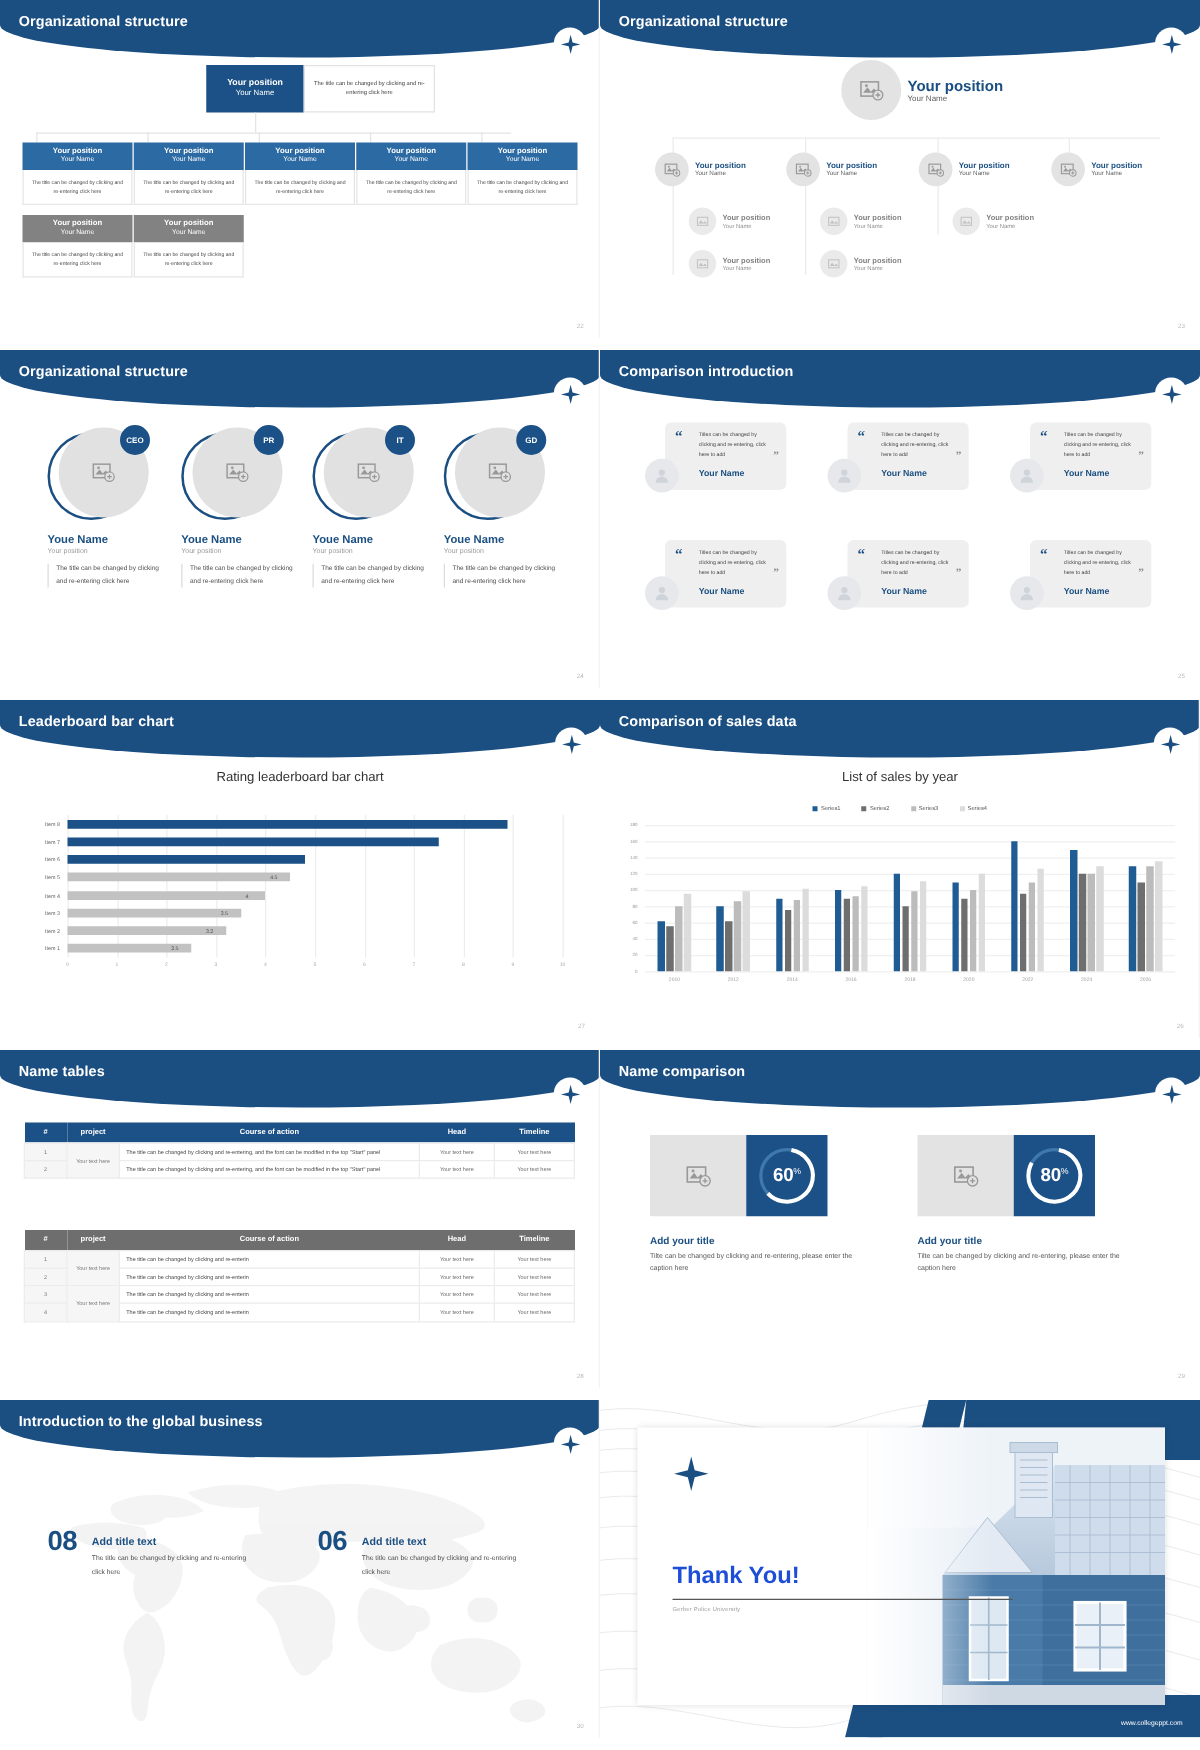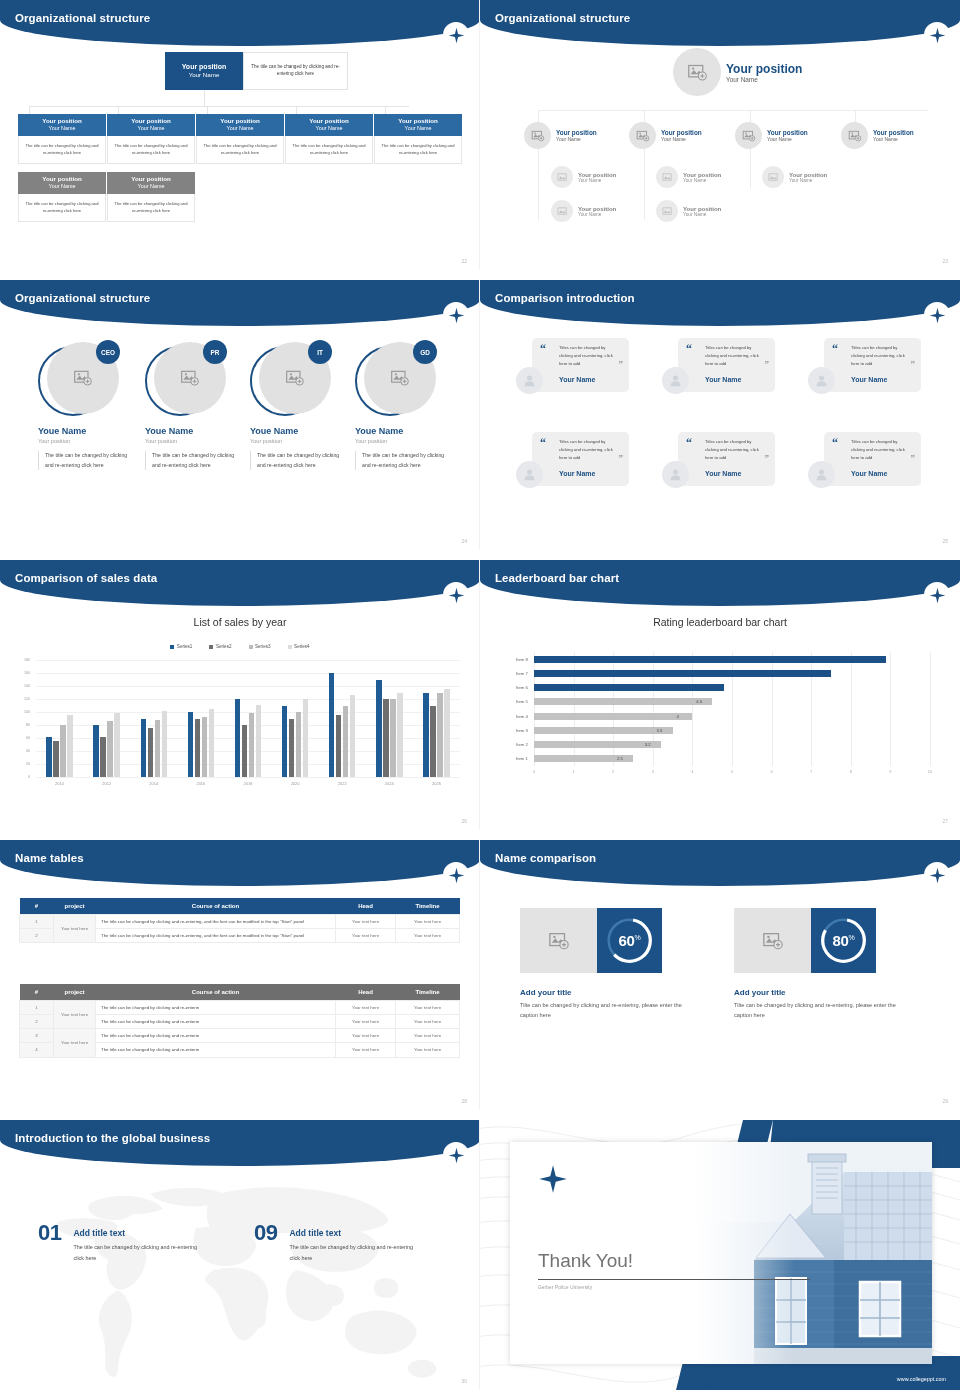--- a/index.html
+++ b/index.html
@@ -172,21 +172,21 @@
   .gb-title { font-size:8.5px; font-weight:bold; color:#1b4f82; }
   .gb-sub { font-size:5.4px; color:#4d4d4d; line-height:2; margin-top:4px; width:130px; }
   .worldmap { position:absolute; left:0; top:46px; width:480px; height:224px; opacity:.5; }
 
   
   .ty-slide { background:#fff; position:relative; }
   .ty-card {
     position:absolute; left:30px; top:22px; width:422px; height:222px;
     background:#fff; box-shadow:0 0 6px rgba(0,0,0,.16); overflow:hidden;
   }
-  .ty-h1 { font-size:19px; color:#737373; font-weight:normal; }
+  .ty-h1 { font-size:19px; color:#1d4ed8; font-weight:bold; }
   .ty-h2 { font-size:21px; color:#111; font-weight:bold; letter-spacing:-.4px; }
   .ty-rule { width:272px; height:1px; background:#555; margin:7px 0 5px 0; }
   .ty-cap { font-size:4.6px; color:#9a9a9a; letter-spacing:.2px; }
   .ty-url { position:absolute; right:14px; bottom:8px; font-size:5.4px; color:#fff; }
 </style>
 </head>
 <body>
 
 <div class="deck">
 
@@ -610,20 +610,79 @@
             <circle cx="12" cy="8" r="4" fill="#cfd4da"></circle>
             <path d="M4 21 a8 8 0 0 1 16 0 z" fill="#cfd4da"></path>
           </svg>
         </div>
     </div>
 
     <div class="pageno">25</div>
   </div>
 
   <div class="gaprow"></div>
+
+  <div class="slide right">
+    <div class="hdr"></div>
+    <div class="hdr-title">Leaderboard bar chart</div>
+    <div class="sparkle">
+      <svg viewBox="0 0 24 24">
+          <path d="M12 1 L14.2 9.8 L23 12 L14.2 14.2 L12 23 L9.8 14.2 L1 12 L9.8 9.8 Z" fill="#1b4f82"></path>
+        </svg>
+    </div>
+
+    <div class="chart-title" style="top:56px;">Rating leaderboard bar chart</div>
+    <div class="plot" id="lb-plot" style="left:20px; top:90px; width:440px; height:130px;">
+        <div class="lb-vgrid" style="left: 34px; top: 2px; height: 114px;"></div>
+        <div class="lb-xtick" style="left: 29px; top: 119px;">0</div>
+        <div class="lb-vgrid" style="left: 73.6px; top: 2px; height: 114px;"></div>
+        <div class="lb-xtick" style="left: 68.6px; top: 119px;">1</div>
+        <div class="lb-vgrid" style="left: 113.2px; top: 2px; height: 114px;"></div>
+        <div class="lb-xtick" style="left: 108.2px; top: 119px;">2</div>
+        <div class="lb-vgrid" style="left: 152.8px; top: 2px; height: 114px;"></div>
+        <div class="lb-xtick" style="left: 147.8px; top: 119px;">3</div>
+        <div class="lb-vgrid" style="left: 192.4px; top: 2px; height: 114px;"></div>
+        <div class="lb-xtick" style="left: 187.4px; top: 119px;">4</div>
+        <div class="lb-vgrid" style="left: 232px; top: 2px; height: 114px;"></div>
+        <div class="lb-xtick" style="left: 227px; top: 119px;">5</div>
+        <div class="lb-vgrid" style="left: 271.6px; top: 2px; height: 114px;"></div>
+        <div class="lb-xtick" style="left: 266.6px; top: 119px;">6</div>
+        <div class="lb-vgrid" style="left: 311.2px; top: 2px; height: 114px;"></div>
+        <div class="lb-xtick" style="left: 306.2px; top: 119px;">7</div>
+        <div class="lb-vgrid" style="left: 350.8px; top: 2px; height: 114px;"></div>
+        <div class="lb-xtick" style="left: 345.8px; top: 119px;">8</div>
+        <div class="lb-vgrid" style="left: 390.4px; top: 2px; height: 114px;"></div>
+        <div class="lb-xtick" style="left: 385.4px; top: 119px;">9</div>
+        <div class="lb-vgrid" style="left: 430px; top: 2px; height: 114px;"></div>
+        <div class="lb-xtick" style="left: 425px; top: 119px;">10</div>
+        <div class="lb-label" style="left: 2px; top: 6.725px;">Item 8</div>
+        <div class="lb-bar" style="left: 34px; top: 5.625px; width: 352.44px; background: rgb(27, 81, 134);"></div>
+        <div class="lb-label" style="left: 2px; top: 20.975px;">Item 7</div>
+        <div class="lb-bar" style="left: 34px; top: 19.875px; width: 297px; background: rgb(27, 81, 134);"></div>
+        <div class="lb-label" style="left: 2px; top: 35.225px;">Item 6</div>
+        <div class="lb-bar" style="left: 34px; top: 34.125px; width: 190.08px; background: rgb(27, 81, 134);"></div>
+        <div class="lb-label" style="left: 2px; top: 49.475px;">Item 5</div>
+        <div class="lb-bar" style="left: 34px; top: 48.375px; width: 178.2px; background: rgb(194, 194, 194);"></div>
+        <div class="lb-val" style="left: 196.2px; top: 49.475px;">4.5</div>
+        <div class="lb-label" style="left: 2px; top: 63.725px;">Item 4</div>
+        <div class="lb-bar" style="left: 34px; top: 62.625px; width: 158.4px; background: rgb(194, 194, 194);"></div>
+        <div class="lb-val" style="left: 176.4px; top: 63.725px;">4</div>
+        <div class="lb-label" style="left: 2px; top: 77.975px;">Item 3</div>
+        <div class="lb-bar" style="left: 34px; top: 76.875px; width: 138.6px; background: rgb(194, 194, 194);"></div>
+        <div class="lb-val" style="left: 156.6px; top: 77.975px;">3.5</div>
+        <div class="lb-label" style="left: 2px; top: 92.225px;">Item 2</div>
+        <div class="lb-bar" style="left: 34px; top: 91.125px; width: 126.72px; background: rgb(194, 194, 194);"></div>
+        <div class="lb-val" style="left: 144.72px; top: 92.225px;">3.2</div>
+        <div class="lb-label" style="left: 2px; top: 106.475px;">Item 1</div>
+        <div class="lb-bar" style="left: 34px; top: 105.375px; width: 99px; background: rgb(194, 194, 194);"></div>
+        <div class="lb-val" style="left: 117px; top: 106.475px;">2.5</div>
+      </div>
+
+    <div class="pageno">27</div>
+  </div>
 
   <div class="slide">
     <div class="hdr"></div>
     <div class="hdr-title">Comparison of sales data</div>
     <div class="sparkle">
       <svg viewBox="0 0 24 24">
           <path d="M12 1 L14.2 9.8 L23 12 L14.2 14.2 L12 23 L9.8 14.2 L1 12 L9.8 9.8 Z" fill="#1b4f82"></path>
         </svg>
     </div>
 
@@ -710,79 +769,20 @@
         <div class="bar" style="left: 409.244px; width: 5.4px; height: 84.5px; bottom: 14px; background: rgb(31, 92, 148); position: absolute;"></div>
         <div class="bar" style="left: 416.244px; width: 5.4px; height: 71.5px; bottom: 14px; background: rgb(110, 110, 110); position: absolute;"></div>
         <div class="bar" style="left: 423.244px; width: 5.4px; height: 84.5px; bottom: 14px; background: rgb(188, 188, 188); position: absolute;"></div>
         <div class="bar" style="left: 430.244px; width: 5.4px; height: 87.75px; bottom: 14px; background: rgb(220, 220, 220); position: absolute;"></div>
         <div class="xtick" style="left: 398.889px; width: 47.1111px; top: 125px;">2026</div>
       </div>
 
     <div class="pageno">26</div>
   </div>
 
-  <div class="slide right">
-    <div class="hdr"></div>
-    <div class="hdr-title">Leaderboard bar chart</div>
-    <div class="sparkle">
-      <svg viewBox="0 0 24 24">
-          <path d="M12 1 L14.2 9.8 L23 12 L14.2 14.2 L12 23 L9.8 14.2 L1 12 L9.8 9.8 Z" fill="#1b4f82"></path>
-        </svg>
-    </div>
-
-    <div class="chart-title" style="top:56px;">Rating leaderboard bar chart</div>
-    <div class="plot" id="lb-plot" style="left:20px; top:90px; width:440px; height:130px;">
-        <div class="lb-vgrid" style="left: 34px; top: 2px; height: 114px;"></div>
-        <div class="lb-xtick" style="left: 29px; top: 119px;">0</div>
-        <div class="lb-vgrid" style="left: 73.6px; top: 2px; height: 114px;"></div>
-        <div class="lb-xtick" style="left: 68.6px; top: 119px;">1</div>
-        <div class="lb-vgrid" style="left: 113.2px; top: 2px; height: 114px;"></div>
-        <div class="lb-xtick" style="left: 108.2px; top: 119px;">2</div>
-        <div class="lb-vgrid" style="left: 152.8px; top: 2px; height: 114px;"></div>
-        <div class="lb-xtick" style="left: 147.8px; top: 119px;">3</div>
-        <div class="lb-vgrid" style="left: 192.4px; top: 2px; height: 114px;"></div>
-        <div class="lb-xtick" style="left: 187.4px; top: 119px;">4</div>
-        <div class="lb-vgrid" style="left: 232px; top: 2px; height: 114px;"></div>
-        <div class="lb-xtick" style="left: 227px; top: 119px;">5</div>
-        <div class="lb-vgrid" style="left: 271.6px; top: 2px; height: 114px;"></div>
-        <div class="lb-xtick" style="left: 266.6px; top: 119px;">6</div>
-        <div class="lb-vgrid" style="left: 311.2px; top: 2px; height: 114px;"></div>
-        <div class="lb-xtick" style="left: 306.2px; top: 119px;">7</div>
-        <div class="lb-vgrid" style="left: 350.8px; top: 2px; height: 114px;"></div>
-        <div class="lb-xtick" style="left: 345.8px; top: 119px;">8</div>
-        <div class="lb-vgrid" style="left: 390.4px; top: 2px; height: 114px;"></div>
-        <div class="lb-xtick" style="left: 385.4px; top: 119px;">9</div>
-        <div class="lb-vgrid" style="left: 430px; top: 2px; height: 114px;"></div>
-        <div class="lb-xtick" style="left: 425px; top: 119px;">10</div>
-        <div class="lb-label" style="left: 2px; top: 6.725px;">Item 8</div>
-        <div class="lb-bar" style="left: 34px; top: 5.625px; width: 352.44px; background: rgb(27, 81, 134);"></div>
-        <div class="lb-label" style="left: 2px; top: 20.975px;">Item 7</div>
-        <div class="lb-bar" style="left: 34px; top: 19.875px; width: 297px; background: rgb(27, 81, 134);"></div>
-        <div class="lb-label" style="left: 2px; top: 35.225px;">Item 6</div>
-        <div class="lb-bar" style="left: 34px; top: 34.125px; width: 190.08px; background: rgb(27, 81, 134);"></div>
-        <div class="lb-label" style="left: 2px; top: 49.475px;">Item 5</div>
-        <div class="lb-bar" style="left: 34px; top: 48.375px; width: 178.2px; background: rgb(194, 194, 194);"></div>
-        <div class="lb-val" style="left: 196.2px; top: 49.475px;">4.5</div>
-        <div class="lb-label" style="left: 2px; top: 63.725px;">Item 4</div>
-        <div class="lb-bar" style="left: 34px; top: 62.625px; width: 158.4px; background: rgb(194, 194, 194);"></div>
-        <div class="lb-val" style="left: 176.4px; top: 63.725px;">4</div>
-        <div class="lb-label" style="left: 2px; top: 77.975px;">Item 3</div>
-        <div class="lb-bar" style="left: 34px; top: 76.875px; width: 138.6px; background: rgb(194, 194, 194);"></div>
-        <div class="lb-val" style="left: 156.6px; top: 77.975px;">3.5</div>
-        <div class="lb-label" style="left: 2px; top: 92.225px;">Item 2</div>
-        <div class="lb-bar" style="left: 34px; top: 91.125px; width: 126.72px; background: rgb(194, 194, 194);"></div>
-        <div class="lb-val" style="left: 144.72px; top: 92.225px;">3.2</div>
-        <div class="lb-label" style="left: 2px; top: 106.475px;">Item 1</div>
-        <div class="lb-bar" style="left: 34px; top: 105.375px; width: 99px; background: rgb(194, 194, 194);"></div>
-        <div class="lb-val" style="left: 117px; top: 106.475px;">2.5</div>
-      </div>
-
-    <div class="pageno">27</div>
-  </div>
-
   <div class="gaprow"></div>
 
   <div class="slide">
     <div class="hdr"></div>
     <div class="hdr-title">Name tables</div>
     <div class="sparkle">
       <svg viewBox="0 0 24 24">
           <path d="M12 1 L14.2 9.8 L23 12 L14.2 14.2 L12 23 L9.8 14.2 L1 12 L9.8 9.8 Z" fill="#1b4f82"></path>
         </svg>
     </div>
@@ -956,29 +956,29 @@
 
     <div class="hdr"></div>
     <div class="hdr-title">Introduction to the global business</div>
     <div class="sparkle">
       <svg viewBox="0 0 24 24">
           <path d="M12 1 L14.2 9.8 L23 12 L14.2 14.2 L12 23 L9.8 14.2 L1 12 L9.8 9.8 Z" fill="#1b4f82"></path>
         </svg>
     </div>
 
     <div style="position:absolute; left:38px; top:100px; display:flex; align-items:flex-start; gap:12px;">
-      <div class="num">01</div>
+      <div class="num">08</div>
       <div style="margin-top:8px;">
         <div class="gb-title">Add title text</div>
         <div class="gb-sub">The title can be changed by clicking and re-entering click here</div>
       </div>
     </div>
 
     <div style="position:absolute; left:254px; top:100px; display:flex; align-items:flex-start; gap:12px;">
-      <div class="num">09</div>
+      <div class="num">06</div>
       <div style="margin-top:8px;">
         <div class="gb-title">Add title text</div>
         <div class="gb-sub">The title can be changed by clicking and re-entering click here</div>
       </div>
     </div>
 
     <div class="pageno">30</div>
   </div>
 
   <div class="slide right ty-slide">

